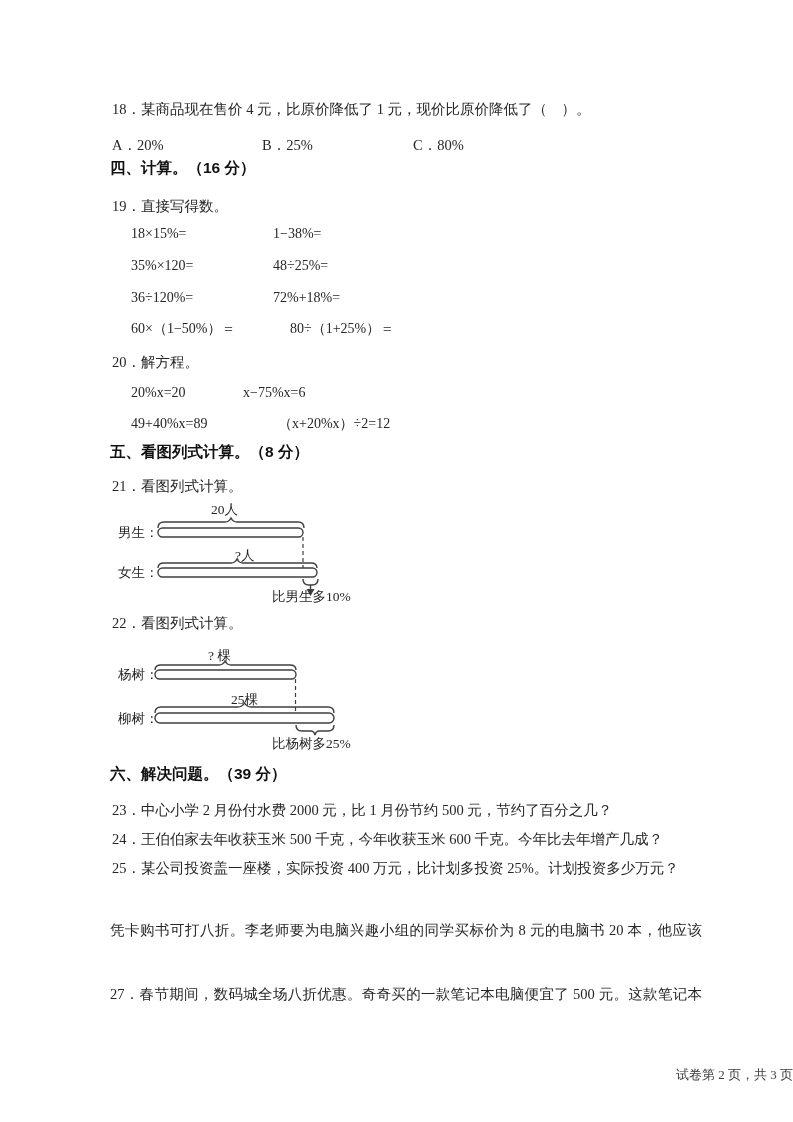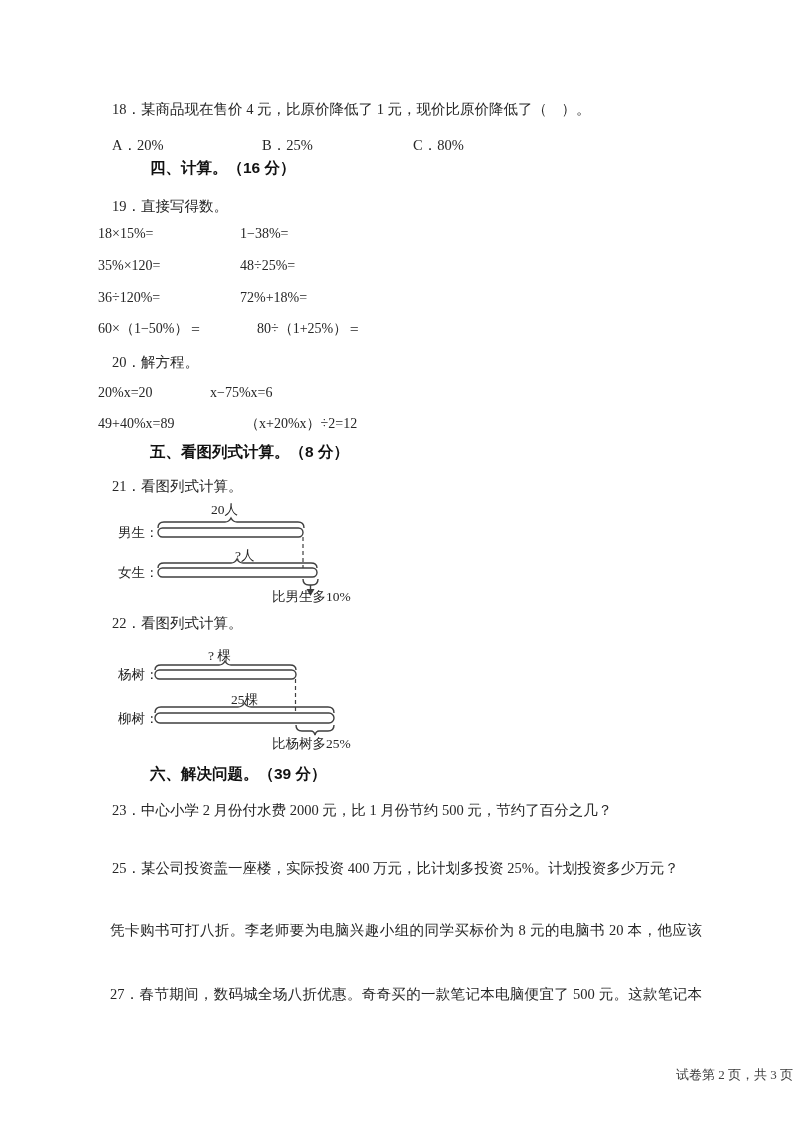--- a/index.html
+++ b/index.html
@@ -1,24 +1,24 @@
 <!DOCTYPE html>
 <html><head>
 <meta charset="utf-8">
 <style>
   html,body{margin:0;padding:0;background:#ffffff;}
   .page{
     position:relative;width:793px;height:1122px;background:#ffffff;
     font-family:"Liberation Serif", serif;color:#262626;overflow:hidden;
   }
   .ln{position:absolute;font-size:14.5px;line-height:17px;white-space:pre;}
-  .eq{position:absolute;font-size:14px;line-height:16px;white-space:pre;}
+  .eq{position:absolute;font-size:14px;line-height:16px;white-space:pre;margin-left:33px;}
   .hd{
     position:absolute;font-size:15.5px;line-height:19px;font-weight:700;
-    font-family:"Liberation Sans", sans-serif;color:#111111;white-space:pre;margin-left:40px;
+    font-family:"Liberation Sans", sans-serif;color:#111111;white-space:pre;
   }
   .just{white-space:normal;width:592px;text-align:justify;text-align-last:justify;}
   .footer{
     position:absolute;left:0;top:1066px;width:793px;text-align:right;
     font-size:13px;color:#3d3d3d;
   }
   svg text{font-family:"Liberation Serif", serif;font-size:13.5px;fill:#262626;}
   svg .stroke{stroke:#3f3f3f;stroke-width:1.4;fill:none;}
   svg .barfill{fill:#ffffff;stroke:#3f3f3f;stroke-width:1.4;}
   svg .dash{stroke:#3f3f3f;stroke-width:1.2;stroke-dasharray:4 3;}
@@ -84,19 +84,20 @@
     <path class="stroke" d="M 45 73 Q 45 67 51 67 L 128 67 Q 132 67 134.5 63 Q 137 67 141 67 L 218 67 Q 224 67 224 73"></path>
     <text x="8" y="83">柳树：</text>
     <rect class="barfill" x="45" y="73" width="179" height="10" rx="5"></rect>
     <path class="stroke" d="M 186 85 Q 186 91 192 91 L 201 91 Q 204 91 205 95 Q 206 91 209 91 L 218 91 Q 224 91 224 85"></path>
     <text x="162" y="108">比杨树多25%</text>
   </svg>
 
   <div class="hd" style="left:110px;top:764px">六、解决问题。（39 分）</div>
 
   <div class="ln" style="left:112px;top:802px">23．中心小学 2 月份付水费 2000 元，比 1 月份节约 500 元，节约了百分之几？</div>
+  <div class="ln" style="left:112px;top:831px">24．王伯伯家去年收获玉米 500 千克，今年收获玉米 600 千克。今年比去年增产几成？</div>
   <div class="ln" style="left:112px;top:860px">25．某公司投资盖一座楼，实际投资 400 万元，比计划多投资 25%。计划投资多少万元？</div>
   <div class="ln just" style="left:110px;top:922px">凭卡购书可打八折。李老师要为电脑兴趣小组的同学买标价为 8 元的电脑书 20 本，他应该</div>
   <div class="ln just" style="left:110px;top:986px">27．春节期间，数码城全场八折优惠。奇奇买的一款笔记本电脑便宜了 500 元。这款笔记本</div>
 
   <div class="footer">试卷第 2 页，共 3 页</div>
 
 </div>
 
 </body></html>

